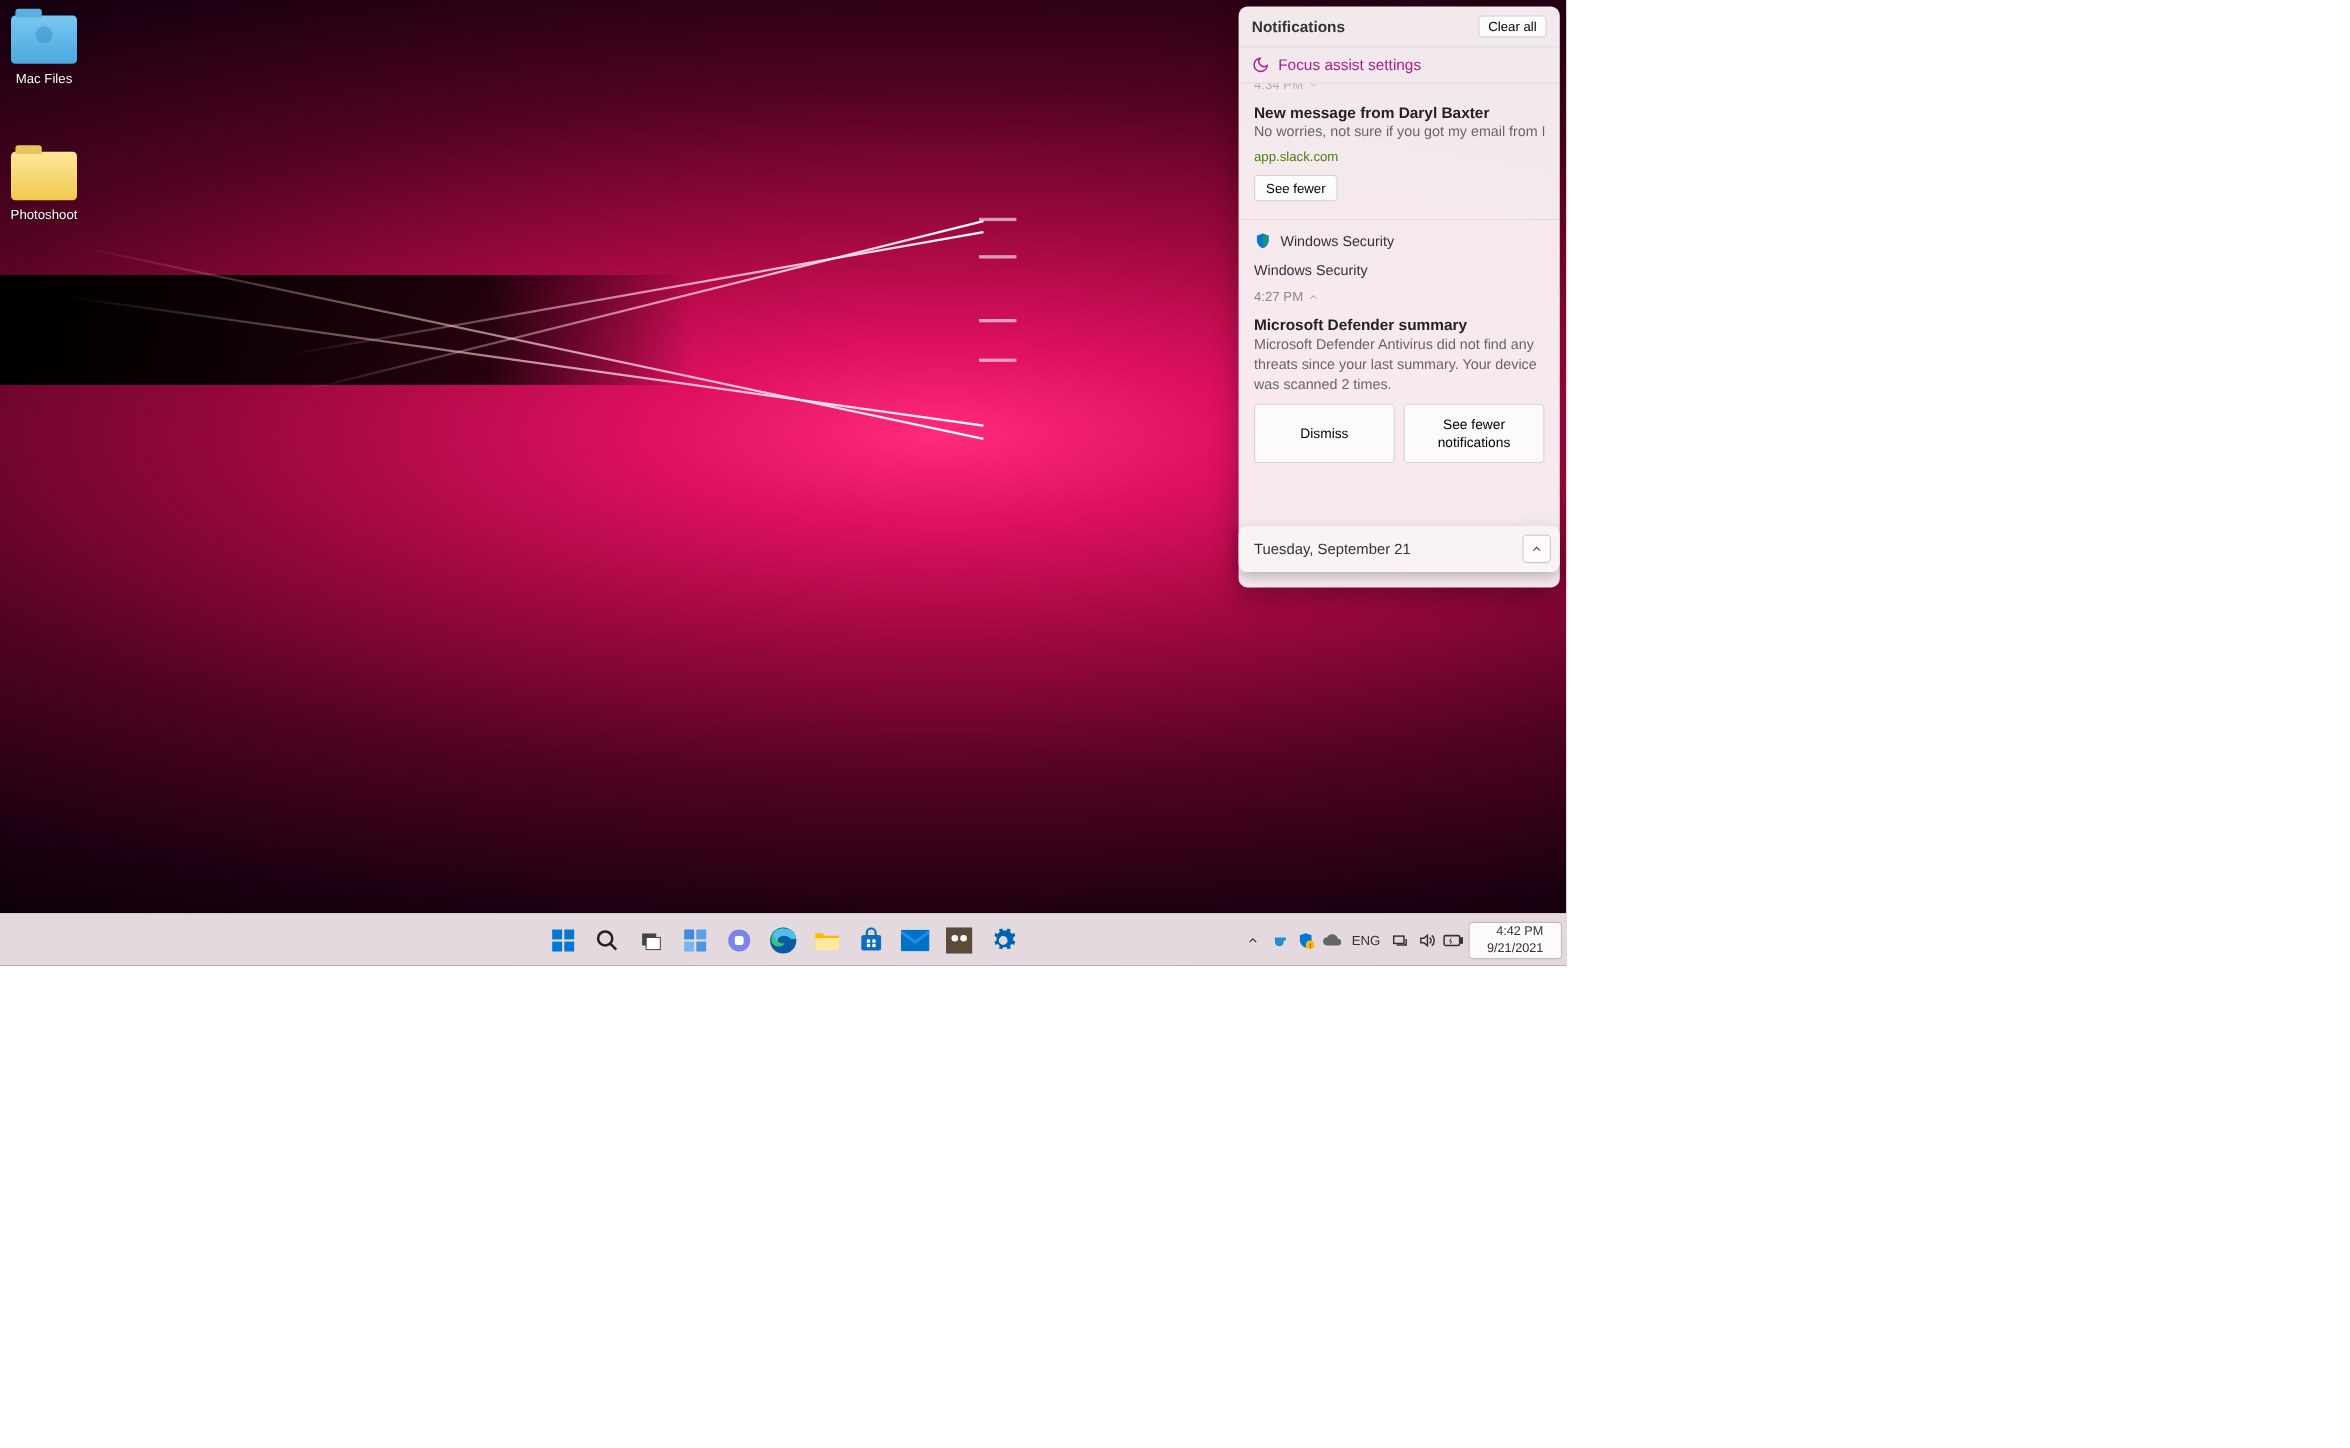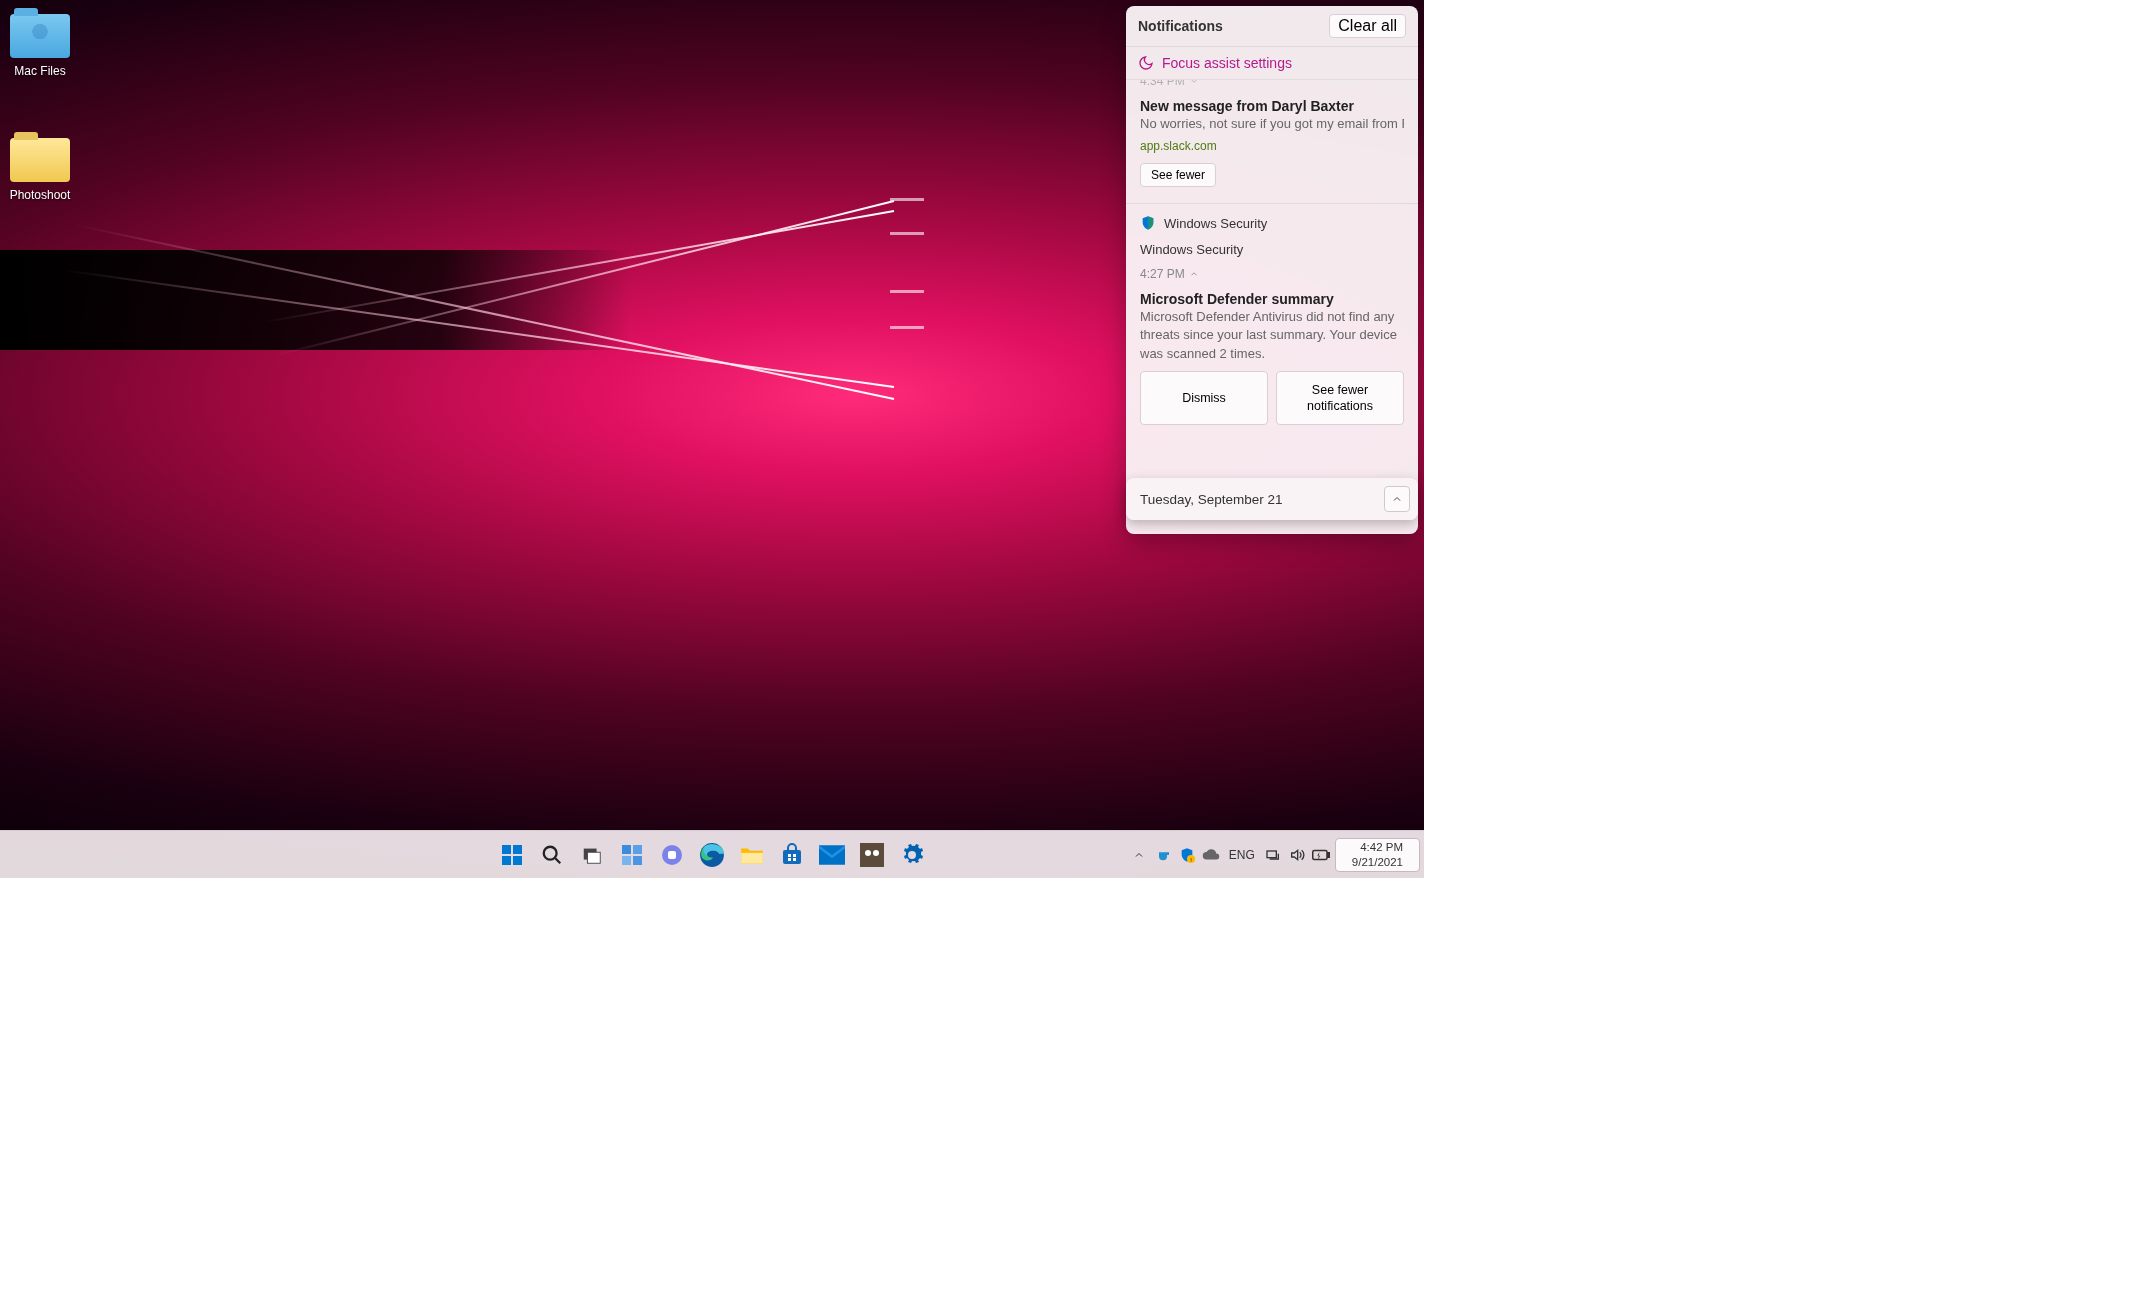--- a/index.html
+++ b/index.html
@@ -22,21 +22,21 @@
 .yellow-folder { background: linear-gradient(180deg,#ffe89a,#f0c850); }
 .yellow-folder::before { content:''; position:absolute; top:-6px; left:4px; width:24px; height:8px; background:#e8c460; border-radius:3px 3px 0 0; }
 
 .notif-panel {
   position: absolute; top: 6px; right: 6px; width: 292px; height: 528px;
   background: rgba(250,242,246,0.96); border-radius: 8px; box-shadow: 0 8px 24px rgba(0,0,0,0.3);
   display: flex; flex-direction: column; overflow: hidden;
 }
 .notif-header { display:flex; justify-content:space-between; align-items:center; padding: 8px 12px; border-bottom: 1px solid rgba(0,0,0,0.07); }
 .notif-header h2 { font-size: 14px; font-weight: 600; color:#333; }
-.btn-small { background:#fdfafc; border:1px solid #d8d0d4; border-radius:4px; padding:2px 8px; font-size:16px; cursor:pointer; }
+.btn-small { background:#fdfafc; border:1px solid #d8d0d4; border-radius:4px; padding:2px 8px; font-size:12px; cursor:pointer; }
 .focus-row { display:flex; align-items:center; gap:8px; padding:8px 12px; font-size:14px; color:#b41a8c; border-bottom:1px solid rgba(0,0,0,0.06); }
 .notif-body { flex:1; overflow-y:auto; padding: 0 0 10px 0; position:relative; }
 .notif-body::-webkit-scrollbar { width:4px; }
 .notif-body::-webkit-scrollbar-thumb { background:#999; border-radius:2px; }
 .notif-item { padding: 8px 14px; font-size: 13px; color:#444; }
 .notif-time { font-size:12px; color:#888; display:flex; align-items:center; gap:4px; }
 .notif-title { font-size: 14px; font-weight:600; color:#222; margin-top:4px; }
 .notif-text { font-size: 13px; color:#666; margin-top:1px; line-height:1.4; }
 .notif-src { font-size:12px; color:#4d7c0f; margin-top:6px; }
 .btn-pill { display:inline-block; margin-top:10px; background:#fdfafc; border:1px solid #d8d0d4; border-radius:4px; padding:4px 10px; font-size:12px; cursor:pointer; }

